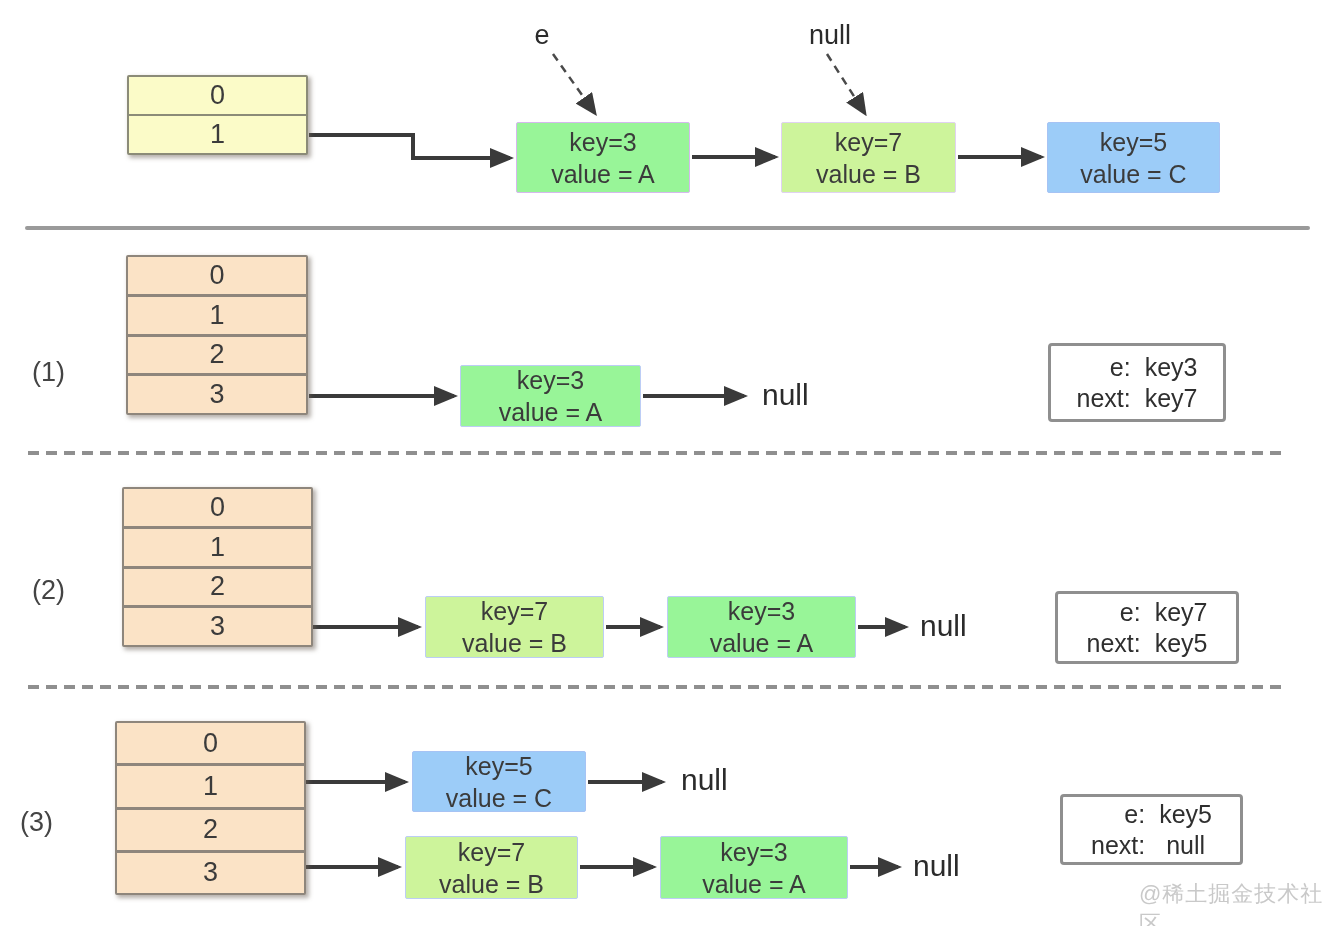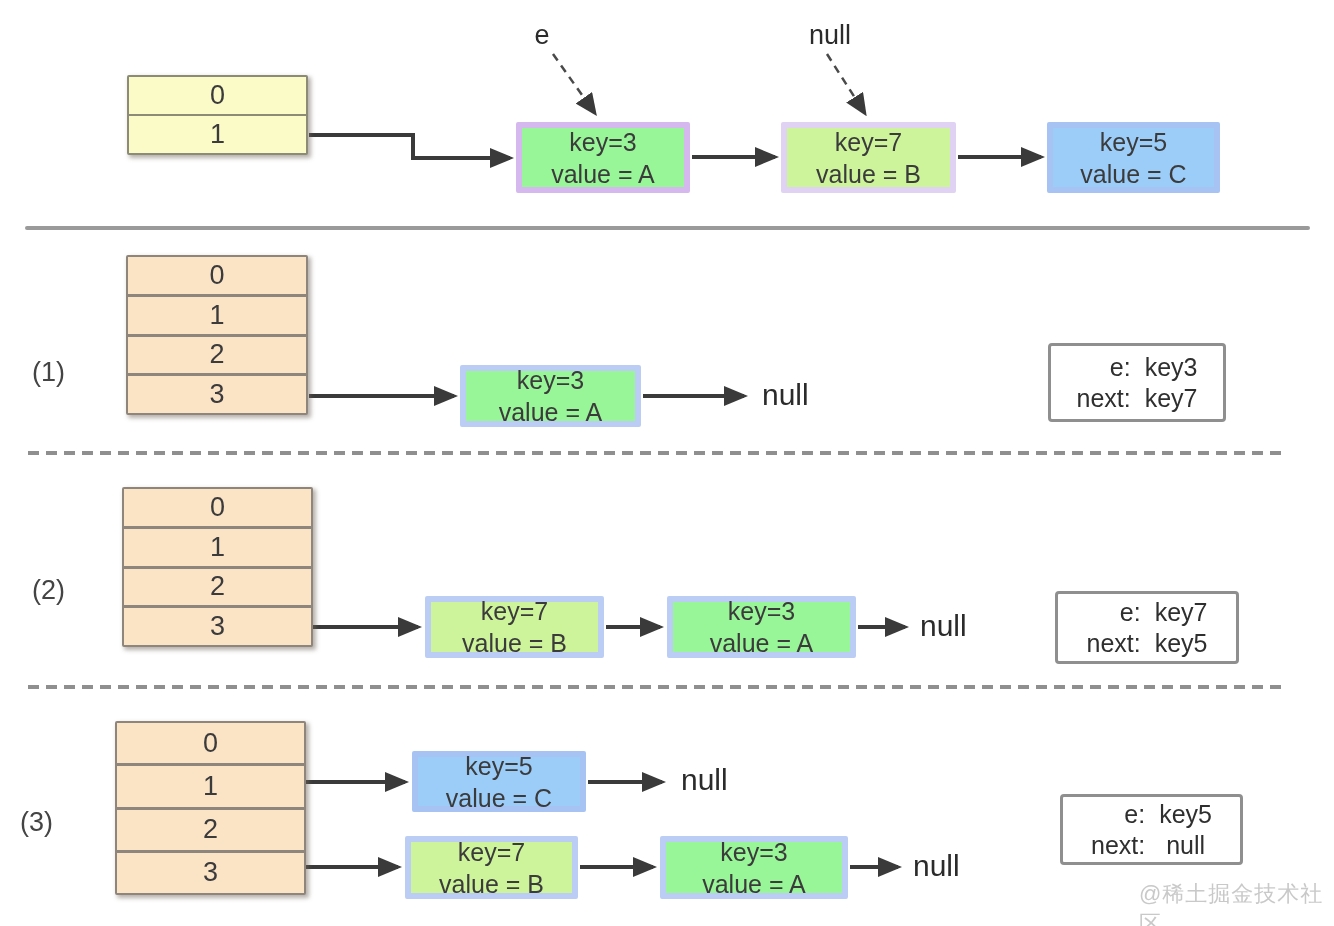--- a/index.html
+++ b/index.html
@@ -15,21 +15,21 @@
        border:2px solid #8e867c;background:#fbe3c6;
        box-shadow:2.5px 2.5px 4px rgba(110,100,90,.5);border-radius:2px;}
   .arr .cell{flex:1;display:flex;align-items:center;justify-content:center;
        font-size:27px;color:#3b3b3b;border-bottom:3px solid #8e867c;}
   .arr .cell:last-child{border-bottom:none;}
   .arr-top{border-color:#8b8b78;background:#fbfbc8;}
   .arr-top .cell{border-color:#8b8b78;border-bottom-width:2px;}
 
   
   .node{position:absolute;display:flex;flex-direction:column;align-items:center;justify-content:center;
-        box-sizing:border-box;border:6px solid #0369a1;border-radius:2px;
+        box-sizing:border-box;border:1px solid #0369a1;border-radius:2px;
         font-size:25px;line-height:1.28;color:#3b3b3b;}
 
   
   .sep-solid{position:absolute;height:4px;background:#9a9a9a;border-radius:2px;}
   .sep-dash{position:absolute;height:4px;
         background:repeating-linear-gradient(90deg,#8f8f8f 0 11px,transparent 11px 18px);}
 
   
   .ptr-label{position:absolute;font-size:27px;color:#2b2b2b;text-align:center;}
   .step-label{position:absolute;font-size:27px;color:#444;}

